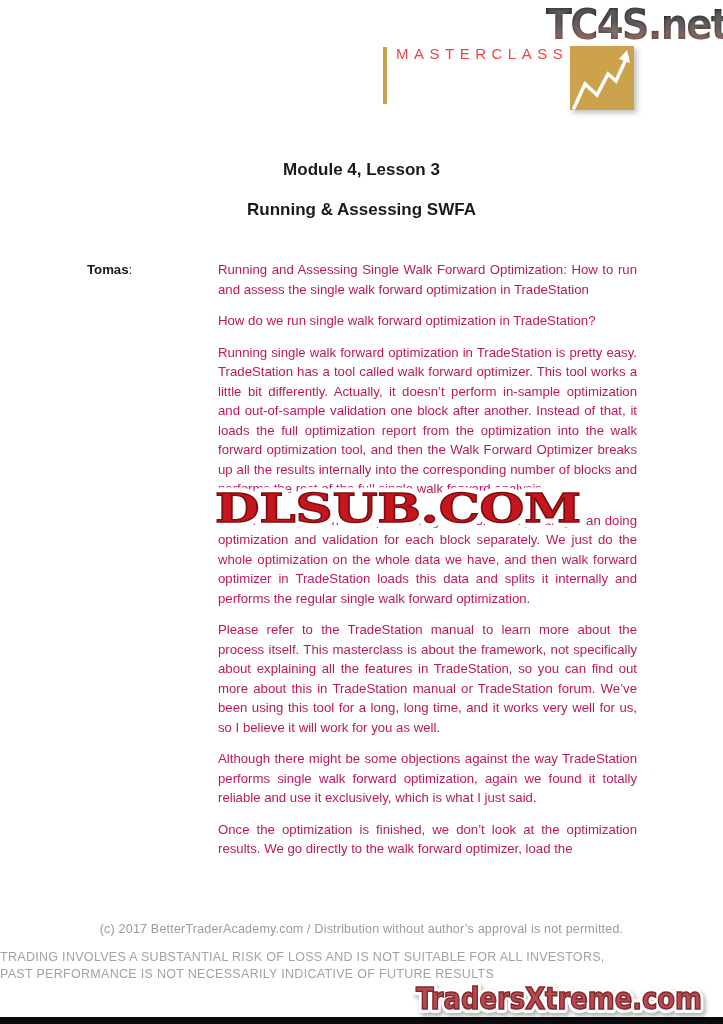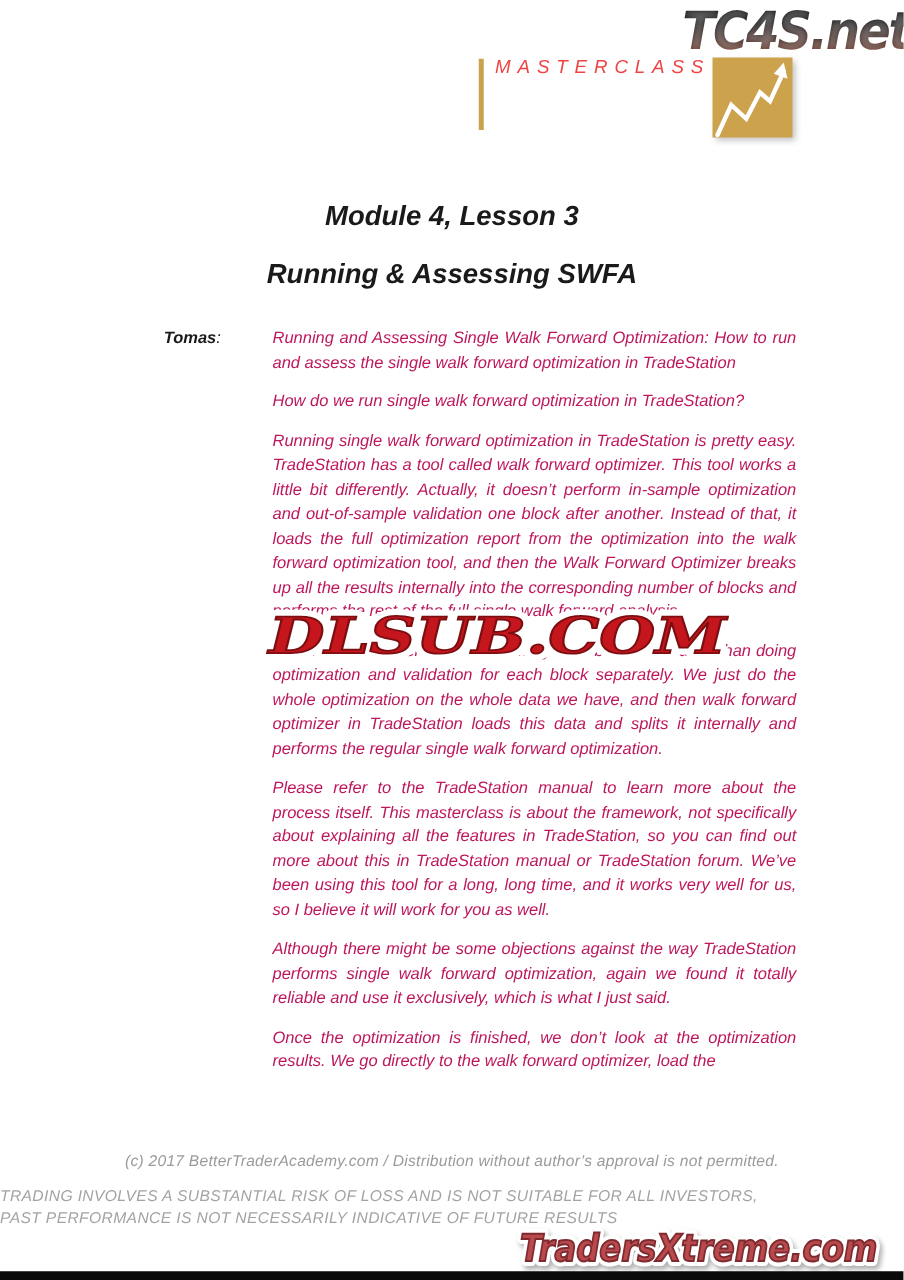--- a/index.html
+++ b/index.html
@@ -1,18 +1,18 @@
 <!DOCTYPE html>
 <html><head>
 <meta charset="utf-8">
 <style>
   html,body{margin:0;padding:0;background:#fff;}
   .page{
     position:relative;width:723px;height:1024px;background:#fff;overflow:hidden;
-    font-family:"Liberation Sans",sans-serif;color:#222;font-style:italic;
+    font-family:"Liberation Sans",sans-serif;color:#222;
   }
   
   .tc4s{
     position:absolute;top:0px;right:-4px;
     font-family:"DejaVu Sans",sans-serif;font-weight:bold;font-size:42px;
     letter-spacing:-2px;transform:scaleX(0.92);transform-origin:right top;
     color:#3a221d;
     background:linear-gradient(180deg,#121212 38%,#4a2a22 70%,#8a4a3a 95%);
     -webkit-background-clip:text;background-clip:text;
     -webkit-text-fill-color:transparent;
@@ -24,25 +24,25 @@
   .logo-l1{font-size:26px;font-weight:bold;color:#141414;letter-spacing:1.5px;line-height:24px;}
   .logo-l2{font-size:21px;font-weight:bold;color:#c09238;letter-spacing:2px;line-height:23px;}
   .logo-l3{font-size:15px;font-weight:normal;color:#ef4444;letter-spacing:5.5px;line-height:23px;}
   .logo-mark{
     position:absolute;left:570px;top:46px;width:64px;height:64px;background:#cda24c;
     box-shadow:3px 3px 5px rgba(120,120,120,0.45);
   }
   .logo-mark svg{position:absolute;left:0;top:0;}
   
   .title{position:absolute;left:0;top:160px;width:723px;text-align:center;}
-  .title-line{font-size:22px;font-weight:bold;color:#1a1a1a;margin-bottom:20px;}
+  .title-line{font-size:17px;font-weight:bold;color:#1a1a1a;margin-bottom:20px;}
   
   .transcript{position:absolute;left:87px;top:260px;width:552px;display:flex;}
   .speaker{width:131px;flex-shrink:0;font-size:13.2px;line-height:19.5px;color:#1a1a1a;}
-  .speaker b{font-weight:bold;margin-left:44px;}
+  .speaker b{font-weight:bold;}
   .paras{width:419px;}
   .paras p{
     margin:0 0 12px 0;font-size:13.2px;line-height:19.5px;color:#be185d;
     text-align:justify;
   }
   
   .dlsub{position:absolute;left:208px;top:484px;width:380px;height:48px;}
   
   .pageno{position:absolute;left:0;top:893px;width:723px;text-align:center;font-size:13px;color:#1a1a1a;}
   .pageno span{margin:0 1.5px;}

